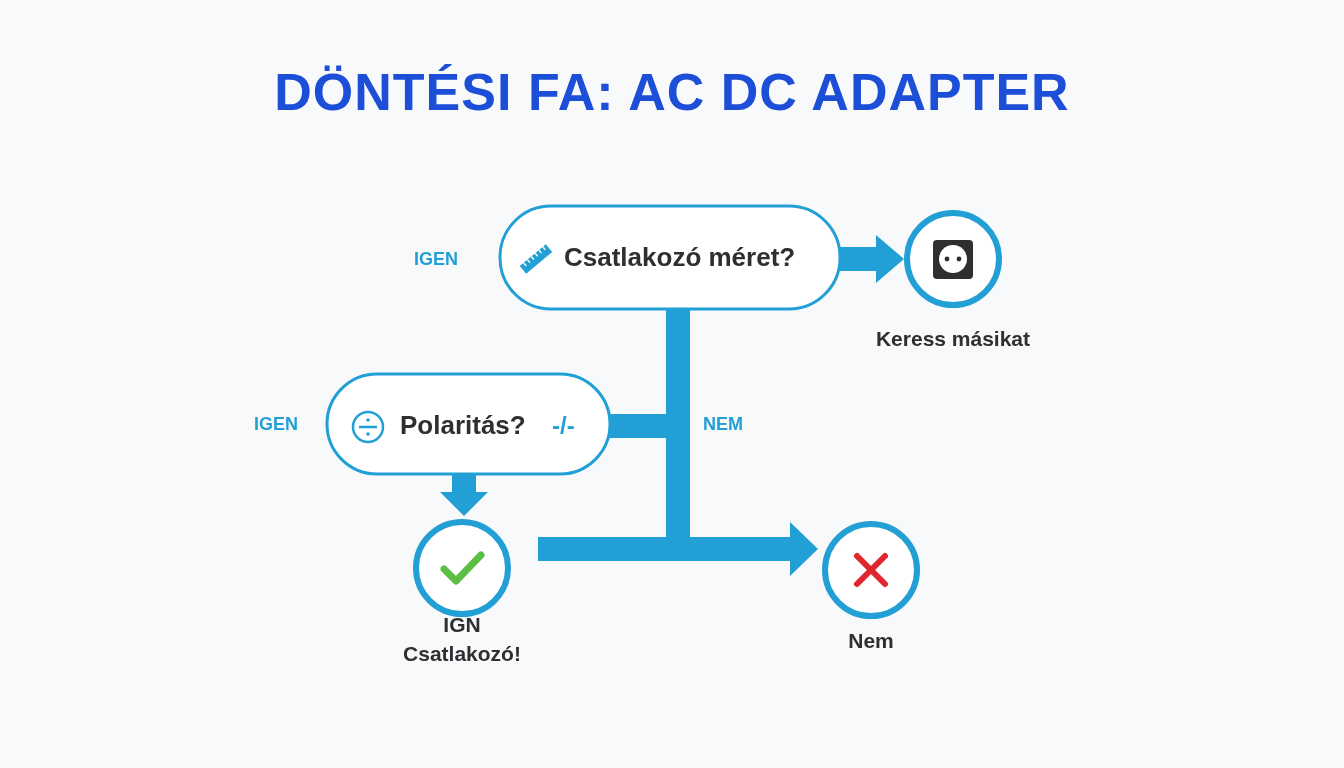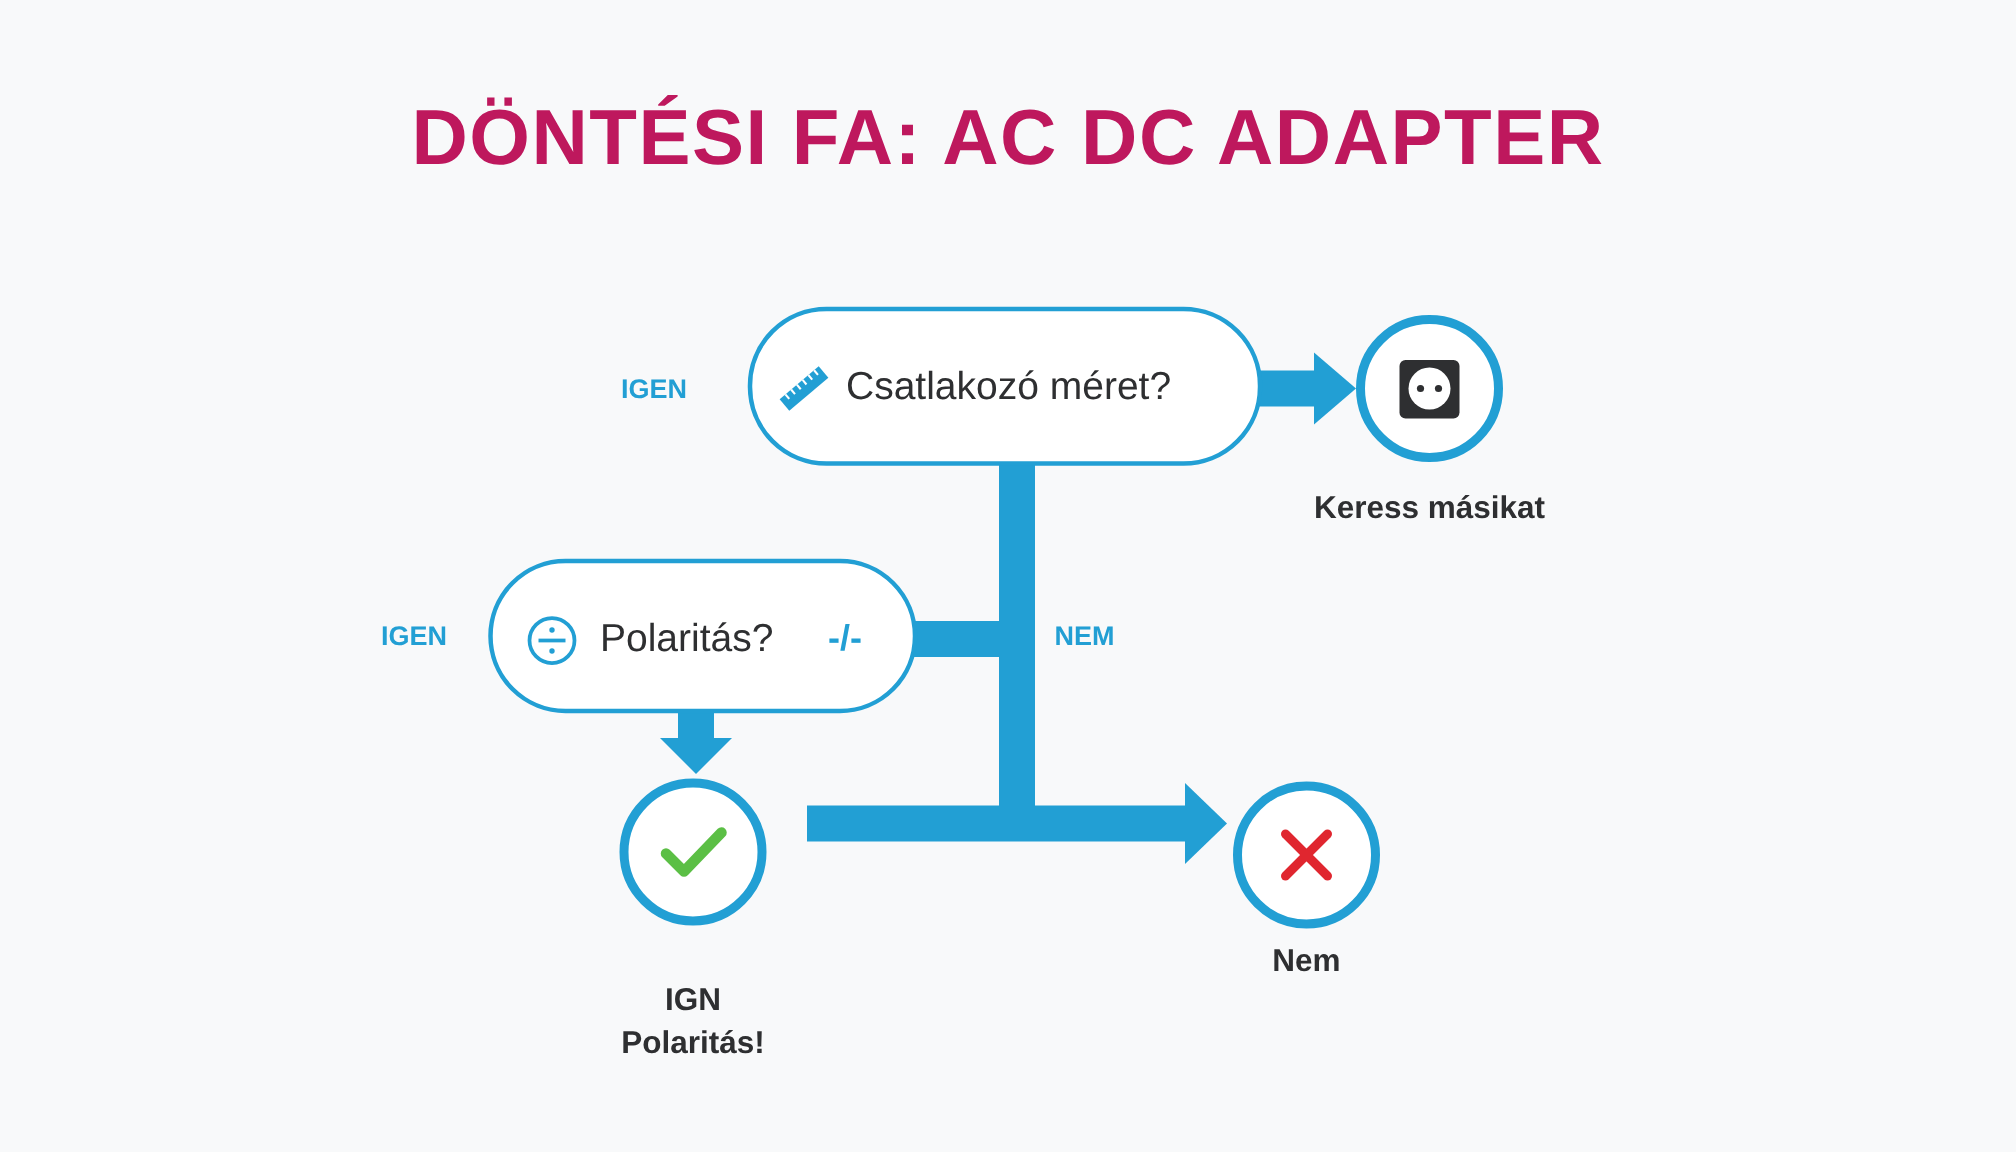--- a/index.html
+++ b/index.html
@@ -5,25 +5,25 @@
   html, body { margin: 0; padding: 0; }
   body {
     width: 1344px; height: 768px; overflow: hidden;
     background: #f8f9fa;
     font-family: "Liberation Sans", "DejaVu Sans", sans-serif;
     position: relative;
   }
   .title {
     position: absolute; left: 0; top: 62px; width: 1344px;
     text-align: center; font-size: 52px; font-weight: bold;
-    color: #be185d; letter-spacing: 1px; margin: 0;
+    color: #1d4ed8; letter-spacing: 1px; margin: 0;
   }
   svg.flow { position: absolute; left: 0; top: 0; }
   .node-text {
-    position: absolute; font-weight: normal; color: #2e2f31;
+    position: absolute; font-weight: bold; color: #2e2f31;
     white-space: nowrap;
   }
   .label-blue {
     position: absolute; font-weight: bold; color: #229fd4;
     font-size: 18px; white-space: nowrap;
   }
   .caption {
     position: absolute; font-weight: bold; color: #2e2f31;
     font-size: 21px; text-align: center; line-height: 29px;
   }
@@ -93,20 +93,20 @@
 <span class="node-text" style="left:564px; top:242px; font-size:26px;">Csatlakozó méret?</span>
 
 <span class="label-blue" style="left:254px; top:414px;">IGEN</span>
 <span class="node-text" style="left:400px; top:410px; font-size:26px;">Polaritás?</span>
 <span class="label-blue" style="left:552px; top:412px; font-size:24px;">-/-</span>
 
 <span class="label-blue" style="left:703px; top:414px;">NEM</span>
 
 <div class="caption" style="left:853px; top:324px; width:200px;text-align:center;">Keress másikat</div>
 
-<div class="caption" style="left:362px; top:652px; width:200px;">
+<div class="caption" style="left:362px; top:610px; width:200px;">
   <div>IGN</div>
-  <div>Polaritás!</div>
+  <div>Csatlakozó!</div>
 </div>
 
 <div class="caption" style="left:771px; top:626px; width:200px;">
   <div>Nem</div>
 </div>
 
 </body></html>

